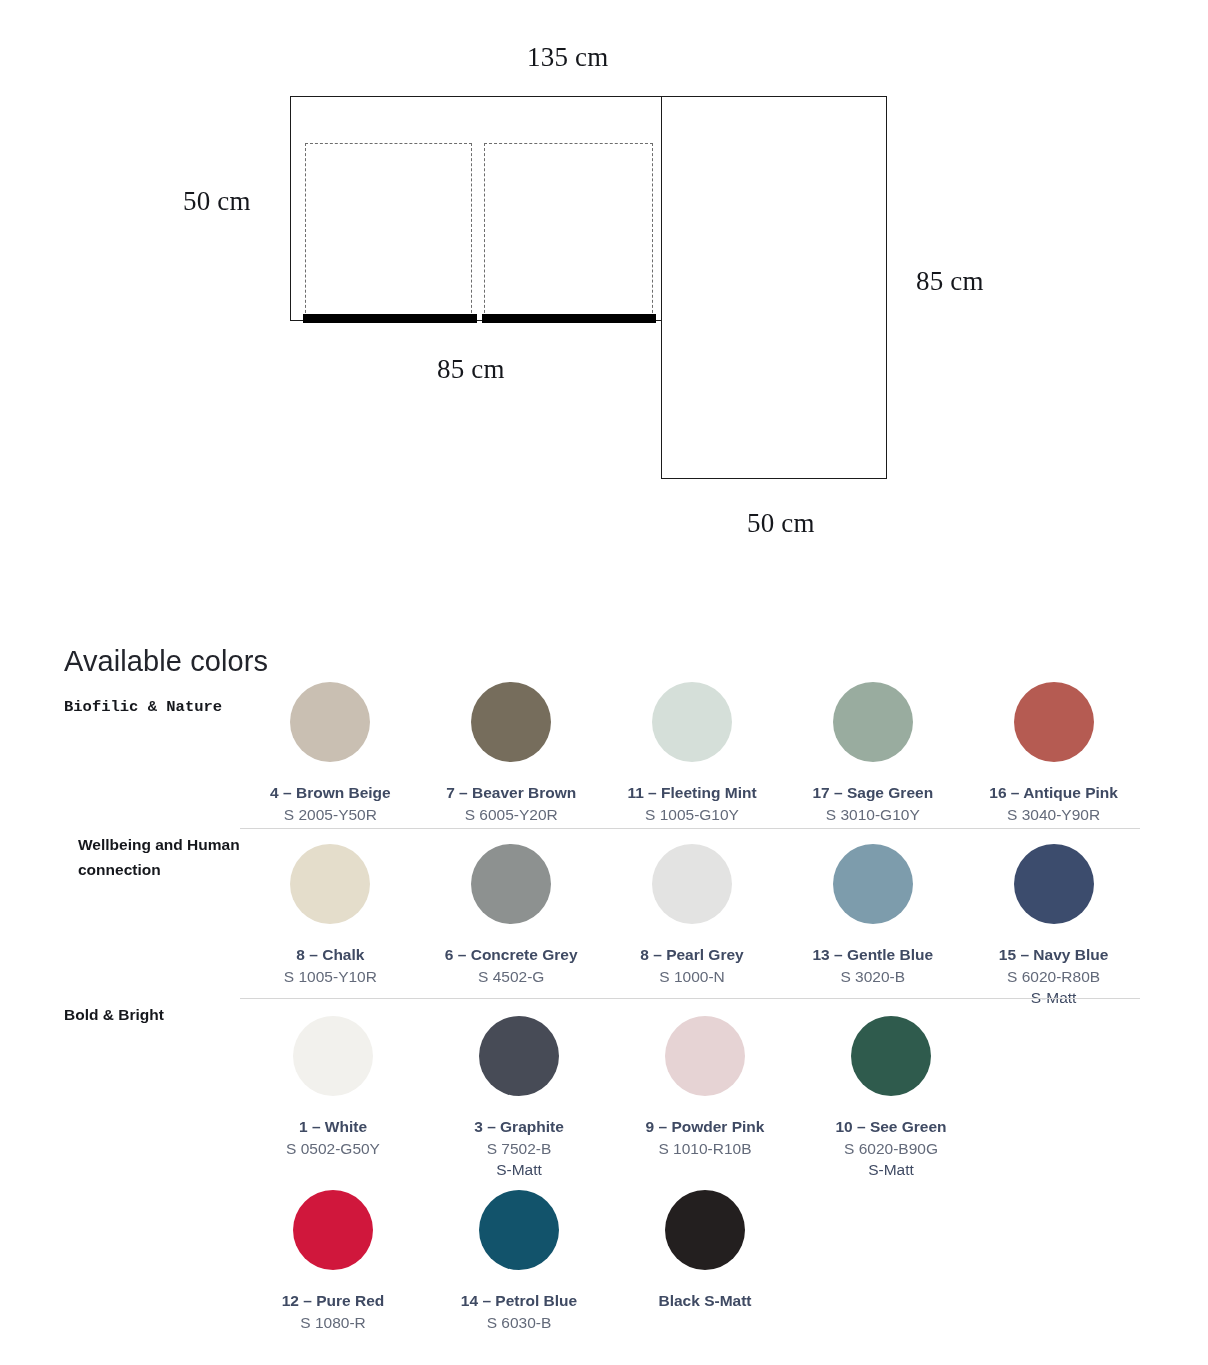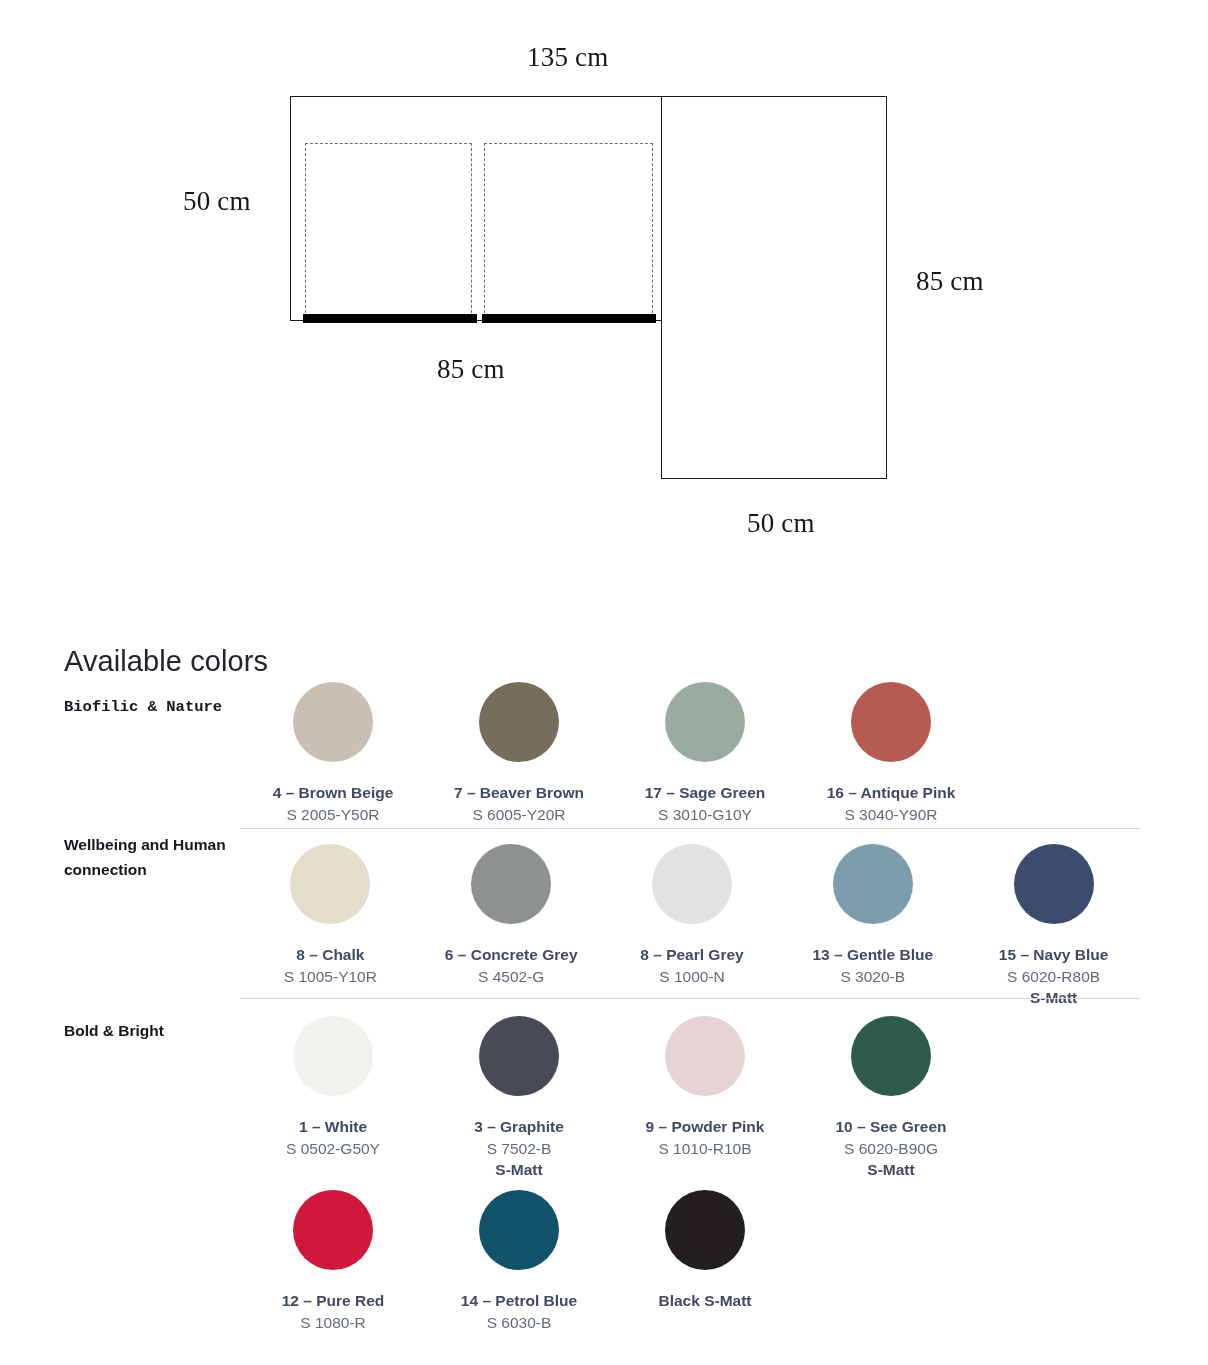--- a/index.html
+++ b/index.html
@@ -115,36 +115,36 @@
     margin-top: 4px;
     font-size: 15.5px;
     font-weight: 400;
     color: #636a7a;
     white-space: nowrap;
     text-align: center;
   }
   .swatch-matt {
     margin-top: 3px;
     font-size: 15.5px;
-    font-weight: 700;
+    font-weight: 400;
     color: #3f4a63;
     white-space: nowrap;
     text-align: center;
   }
 
   
   #group-0 .group-label { top: 95px; font-family: Liberation Mono, monospace; }
   #group-0 .swatch-row  { top: 82px; }
 
   #group-1 .divider     { top: 228px; }
-  #group-1 .group-label { top: 232px; }
+  #group-1 .group-label { top: 232px; margin-left: 14px; }
   #group-1 .swatch-row  { top: 244px; }
 
   #group-2 .divider     { top: 398px; }
-  #group-2 .group-label { top: 402px; margin-top: 16px; }
+  #group-2 .group-label { top: 402px; }
   #group-2 .swatch-row  { top: 416px; }
   #group-2 .swatch-row.row-extra { top: 590px; }
 </style>
 </head>
 <body>
 
 <div class="page">
 
   <div class="drawing">
 
@@ -176,20 +176,26 @@
           <div class="swatch-code">S 2005-Y50R</div>
 
         </div>
         <div class="swatch-cell">
           <div class="swatch-dot" style="background: rgb(118, 109, 92);"></div>
           <div class="swatch-name">7 – Beaver Brown</div>
           <div class="swatch-code">S 6005-Y20R</div>
 
         </div>
         <div class="swatch-cell">
+          <div class="swatch-dot" style="background: rgb(213, 223, 217);"></div>
+          <div class="swatch-name">11 – Fleeting Mint</div>
+          <div class="swatch-code">S 1005-G10Y</div>
+
+        </div>
+        <div class="swatch-cell">
           <div class="swatch-dot" style="background: rgb(153, 172, 159);"></div>
           <div class="swatch-name">17 – Sage Green</div>
           <div class="swatch-code">S 3010-G10Y</div>
 
         </div>
         <div class="swatch-cell">
           <div class="swatch-dot" style="background: rgb(181, 91, 82);"></div>
           <div class="swatch-name">16 – Antique Pink</div>
           <div class="swatch-code">S 3040-Y90R</div>
 

